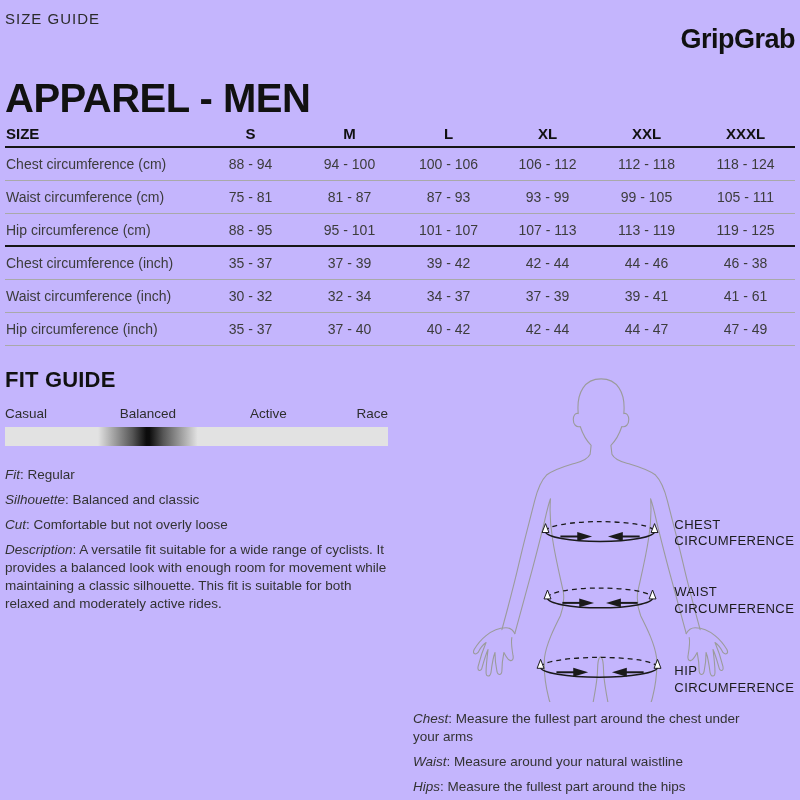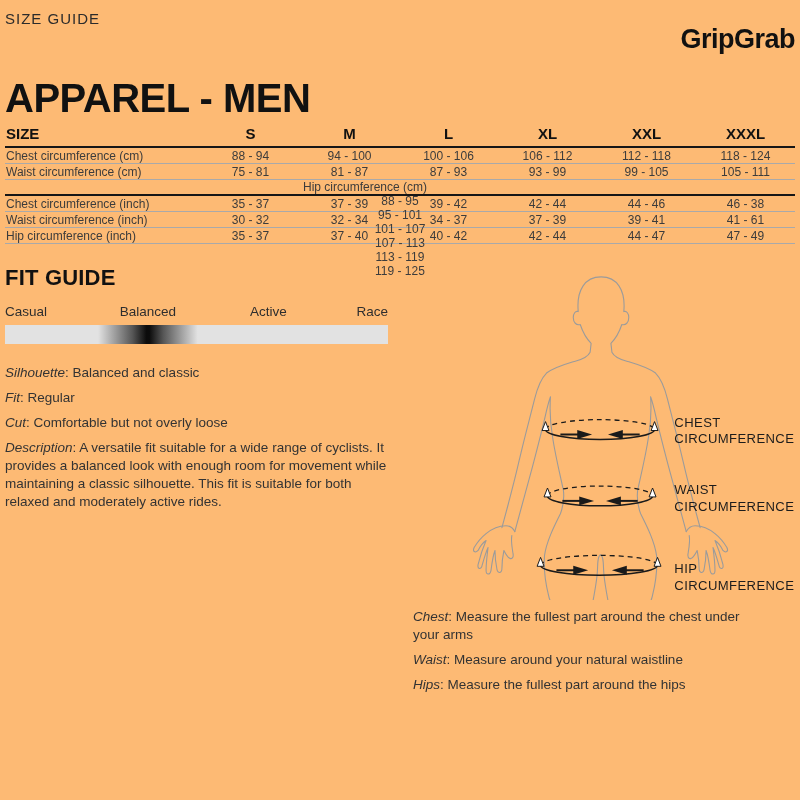--- a/index.html
+++ b/index.html
@@ -1,33 +1,33 @@
 <!DOCTYPE html>
 <html><head>
 <meta charset="utf-8">
 <style>
   * { box-sizing: border-box; }
   html,body { margin:0; padding:0; background:#fff; }
   .page {
-    width:800px; height:800px; background:#fdba74; position:relative;
+    width:800px; height:800px; background:#c4b5fd; position:relative;
     font-family:"Liberation Sans", sans-serif; color:#1a1a1a;
     padding:8px 5px 0 5px; overflow:hidden;
   }
   
   .top-row { display:flex; justify-content:space-between; align-items:flex-start; }
   .eyebrow { font-size:15px; letter-spacing:1px; color:#2b2b2b; padding-top:2px; }
   .brand { font-size:27px; font-weight:800; letter-spacing:-0.5px; color:#111; line-height:1; margin-top:18px; }
   .page-title { margin:25px 0 0 0; font-size:40px; font-weight:800; letter-spacing:-0.5px; line-height:1; color:#111; }
 
   
   .size-table { margin-top:3px; }
-  .t-row { display:flex; align-items:center; height:16px; border-bottom:1px solid #a9a9a9;
-           font-size:12px; color:#3c3c3c; }
+  .t-row { display:flex; align-items:center; height:33px; border-bottom:1px solid #a9a9a9;
+           font-size:14px; color:#3c3c3c; }
   .t-row.t-head { height:27px; border-bottom:2px solid #161616; font-weight:700; font-size:15px; color:#111; }
-  .t-row.divider { border-bottom:2.5px solid #161616;flex-direction:column; }
+  .t-row.divider { border-bottom:2.5px solid #161616; }
   .t-label { width:196px; padding-left:1px; }
   .t-cell { flex:1; text-align:center; }
 
   
   .cols { display:flex; margin-top:21px; }
   .col-left { width:388px; }
   .col-right { width:382px; margin-left:25px; }
   .section-heading { font-size:22px; font-weight:800; letter-spacing:0.2px; color:#111; margin:0; }
 
   .scale-labels { position:relative; height:17px; margin-top:13px; font-size:13.5px; color:#2e2e2e; }
@@ -149,25 +149,25 @@
       <h2 class="section-heading">FIT GUIDE</h2>
       <div class="scale-labels">
         <span class="sl-0">Casual</span>
         <span class="sl-1">Balanced</span>
         <span class="sl-2">Active</span>
         <span class="sl-3">Race</span>
       </div>
       <div class="scale-bar" style="--pos: 37.3%;"></div>
       <div class="fit-attrs" id="fit-attrs">
   <div class="fit-attr">
+    <span class="term">Fit</span><span>: Regular</span>
+  </div>
+
+  <div class="fit-attr">
     <span class="term">Silhouette</span><span>: Balanced and classic</span>
-  </div>
-
-  <div class="fit-attr">
-    <span class="term">Fit</span><span>: Regular</span>
   </div>
 
   <div class="fit-attr">
     <span class="term">Cut</span><span>: Comfortable but not overly loose</span>
   </div>
 
   <div class="fit-attr">
     <span class="term">Description</span><span>: A versatile fit suitable for a wide range of cyclists. It provides a balanced look with enough room for movement while maintaining a classic silhouette. This fit is suitable for both relaxed and moderately active rides.</span>
   </div>
 </div>

